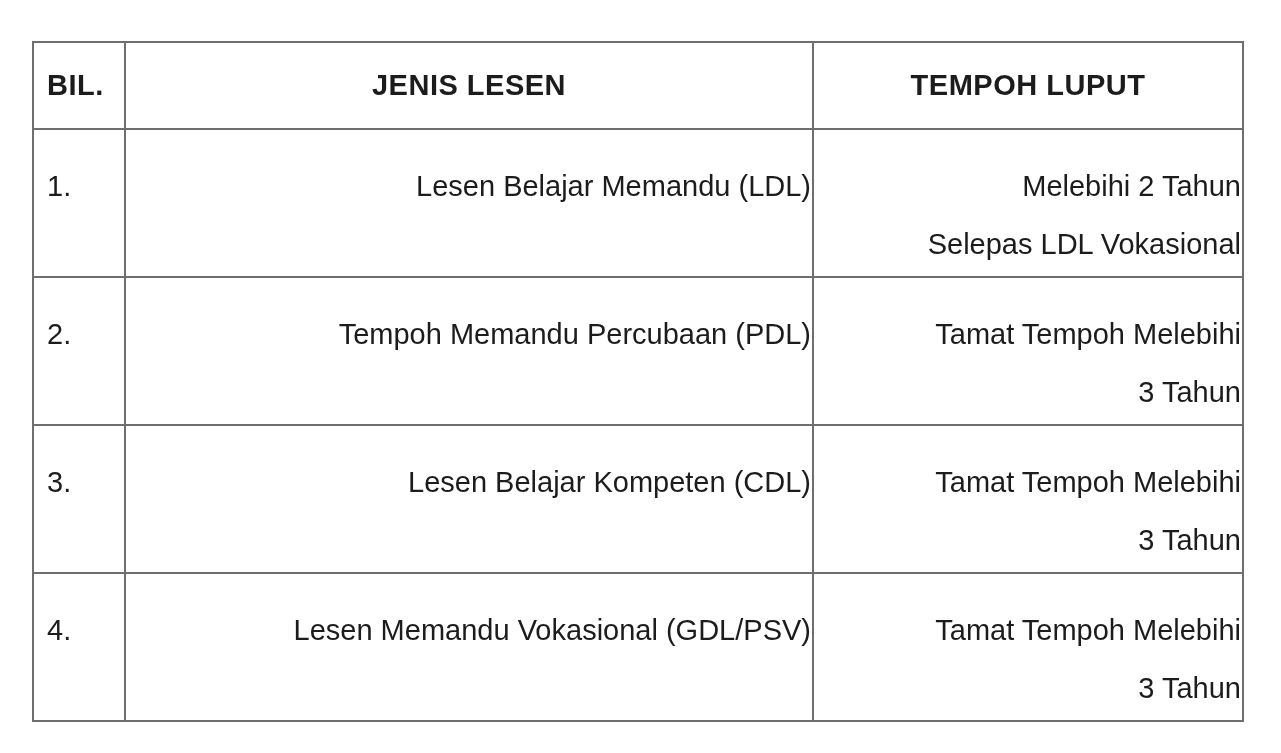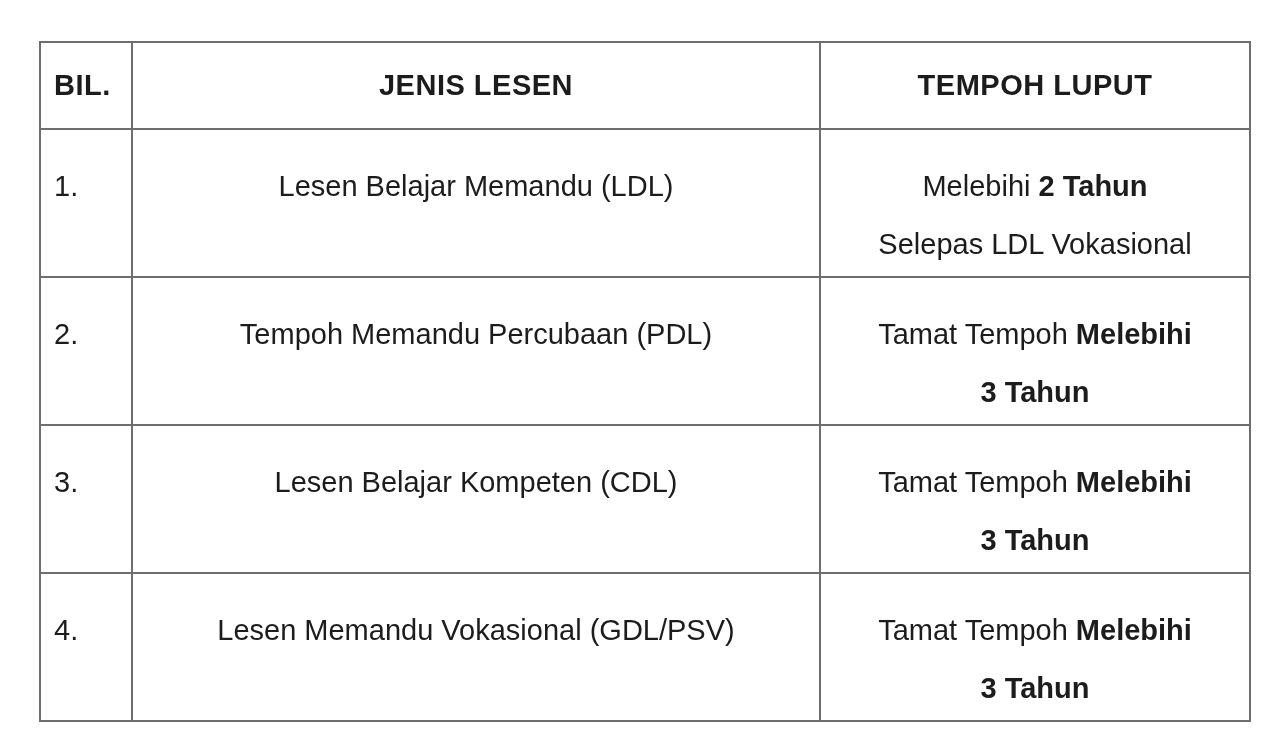--- a/index.html
+++ b/index.html
@@ -10,21 +10,21 @@
     width: 1281px;
     height: 753px;
     background: #ffffff;
     font-family: "Liberation Sans", "DejaVu Sans", sans-serif;
     color: #1c1c1c;
     position: relative;
     overflow: hidden;
   }
   .license-table {
     position: absolute;
-    left: 39px;
+    left: 32px;
     top: 41px;
     width: 1210px;
     height: 681px;
     border-collapse: collapse;
     table-layout: fixed;
   }
   .license-table th,
   .license-table td {
     border: 2px solid #6e6e6e;
     font-size: 29px;
@@ -51,23 +51,23 @@
     vertical-align: top;
     padding-top: 27px;
     line-height: 58px;
   }
   td.cell-no {
     text-align: left;
     padding-left: 13px;
   }
   td.cell-license,
   td.cell-expiry {
-    text-align: center;
+    text-align: right;
   }
-  .bold { font-weight: bold; }
+  .bold { font-weight: normal; }
   .expiry-line { display: block; }
 </style>
 </head>
 <body>
 
 <table class="license-table">
   <colgroup>
     <col class="col-no">
     <col class="col-type">
     <col class="col-exp">

